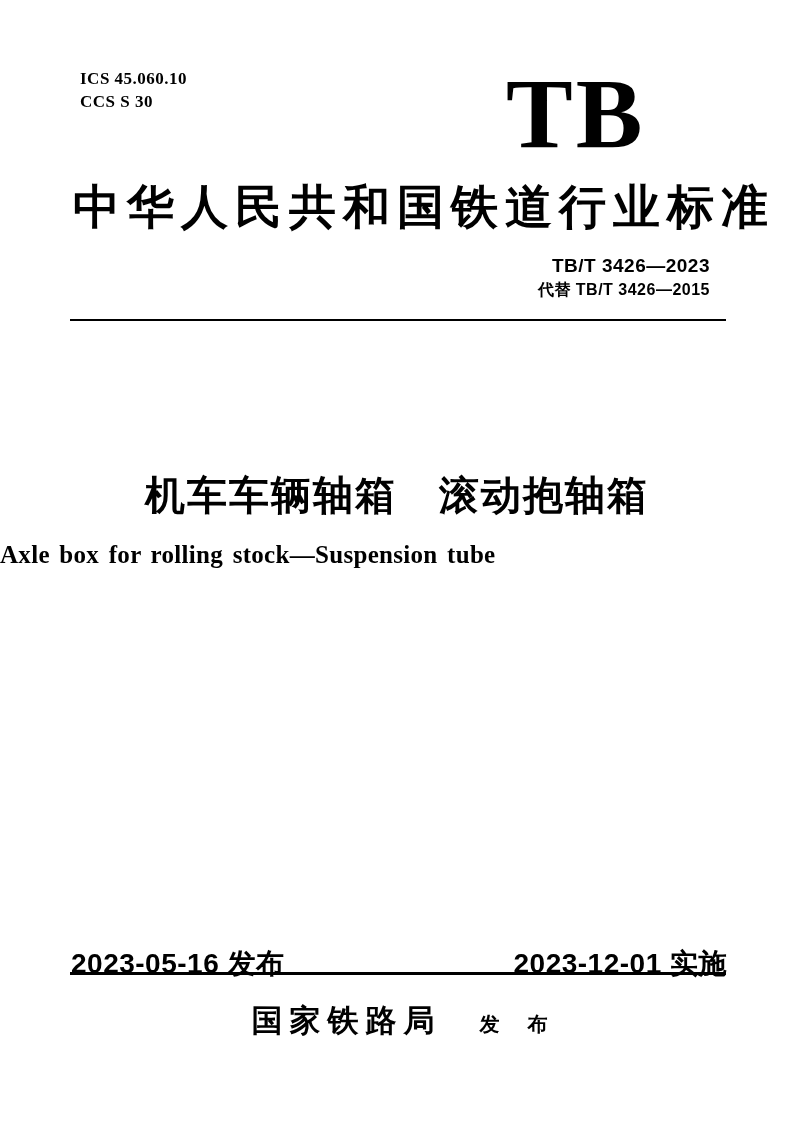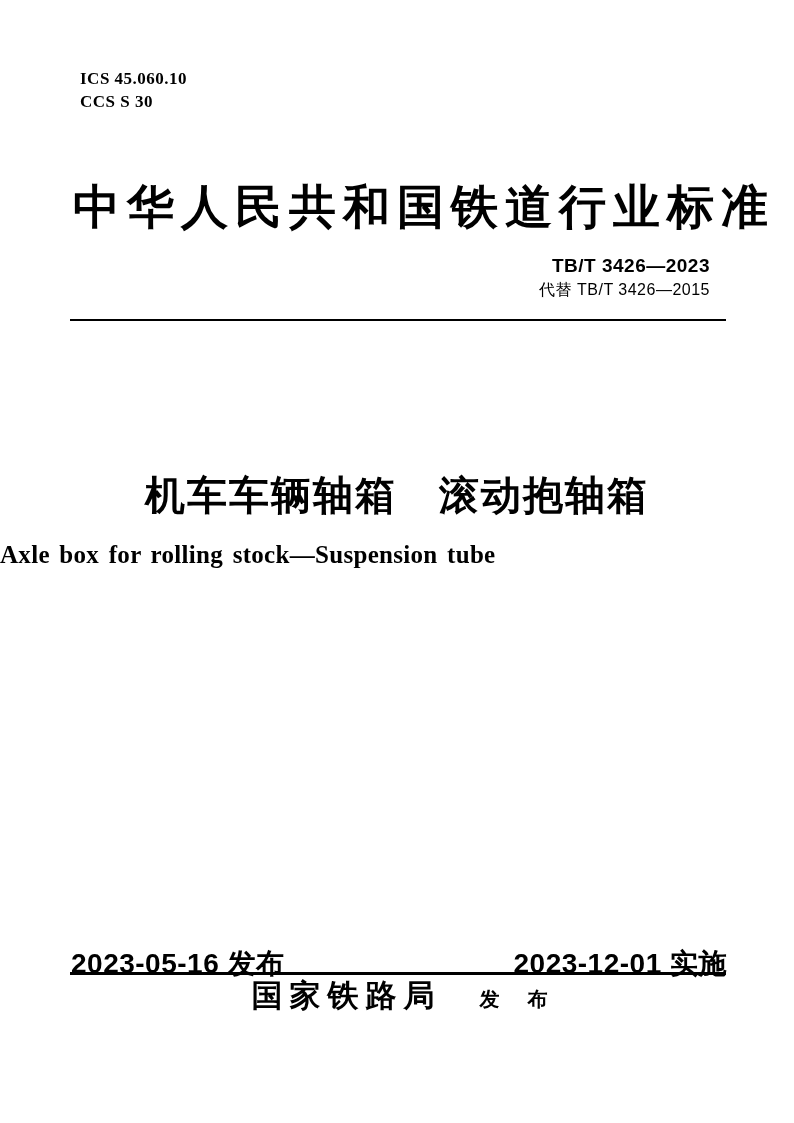--- a/index.html
+++ b/index.html
@@ -60,21 +60,21 @@
     text-align: right;
     font-family: "Liberation Sans", "DejaVu Sans", sans-serif;
   }
   .std-number {
     font-weight: bold;
     font-size: 19px;
     line-height: 23px;
     letter-spacing: 0.5px;
   }
   .std-replaces {
-    font-weight: normal;
+    font-weight: bold;
     font-size: 16px;
     line-height: 20px;
     margin-top: 3px;
     letter-spacing: 0.5px;
   }
 
   .rule {
     position: absolute;
     left: 70px;
     width: 656px;
@@ -119,21 +119,21 @@
     justify-content: space-between;
     font-family: "Liberation Sans", "DejaVu Sans", sans-serif;
     font-weight: bold;
     font-size: 28px;
     letter-spacing: 0.5px;
   }
 
   
   .publisher-row {
     position: absolute;
-    top: 975px;
+    top: 1000px;
     left: 0;
     width: 100%;
     display: flex;
     justify-content: center;
     align-items: baseline;
     gap: 38px;
     white-space: nowrap;
     padding-left: 9px;
   }
   .publisher-name {
@@ -152,20 +152,21 @@
 </head>
 <body>
 
 <div class="page">
 
   <div class="ics-block">
     <div>ICS 45.060.10</div>
     <div>CCS S 30</div>
   </div>
 
+  <div class="tb-logo">TB</div>
 
   <h1 class="standard-category">中华人民共和国铁道行业标准</h1>
 
   <div class="std-numbers">
     <div class="std-number">TB/T 3426—2023</div>
     <div class="std-replaces">代替 TB/T 3426—2015</div>
   </div>
 
   <div class="rule rule-top"></div>
 

